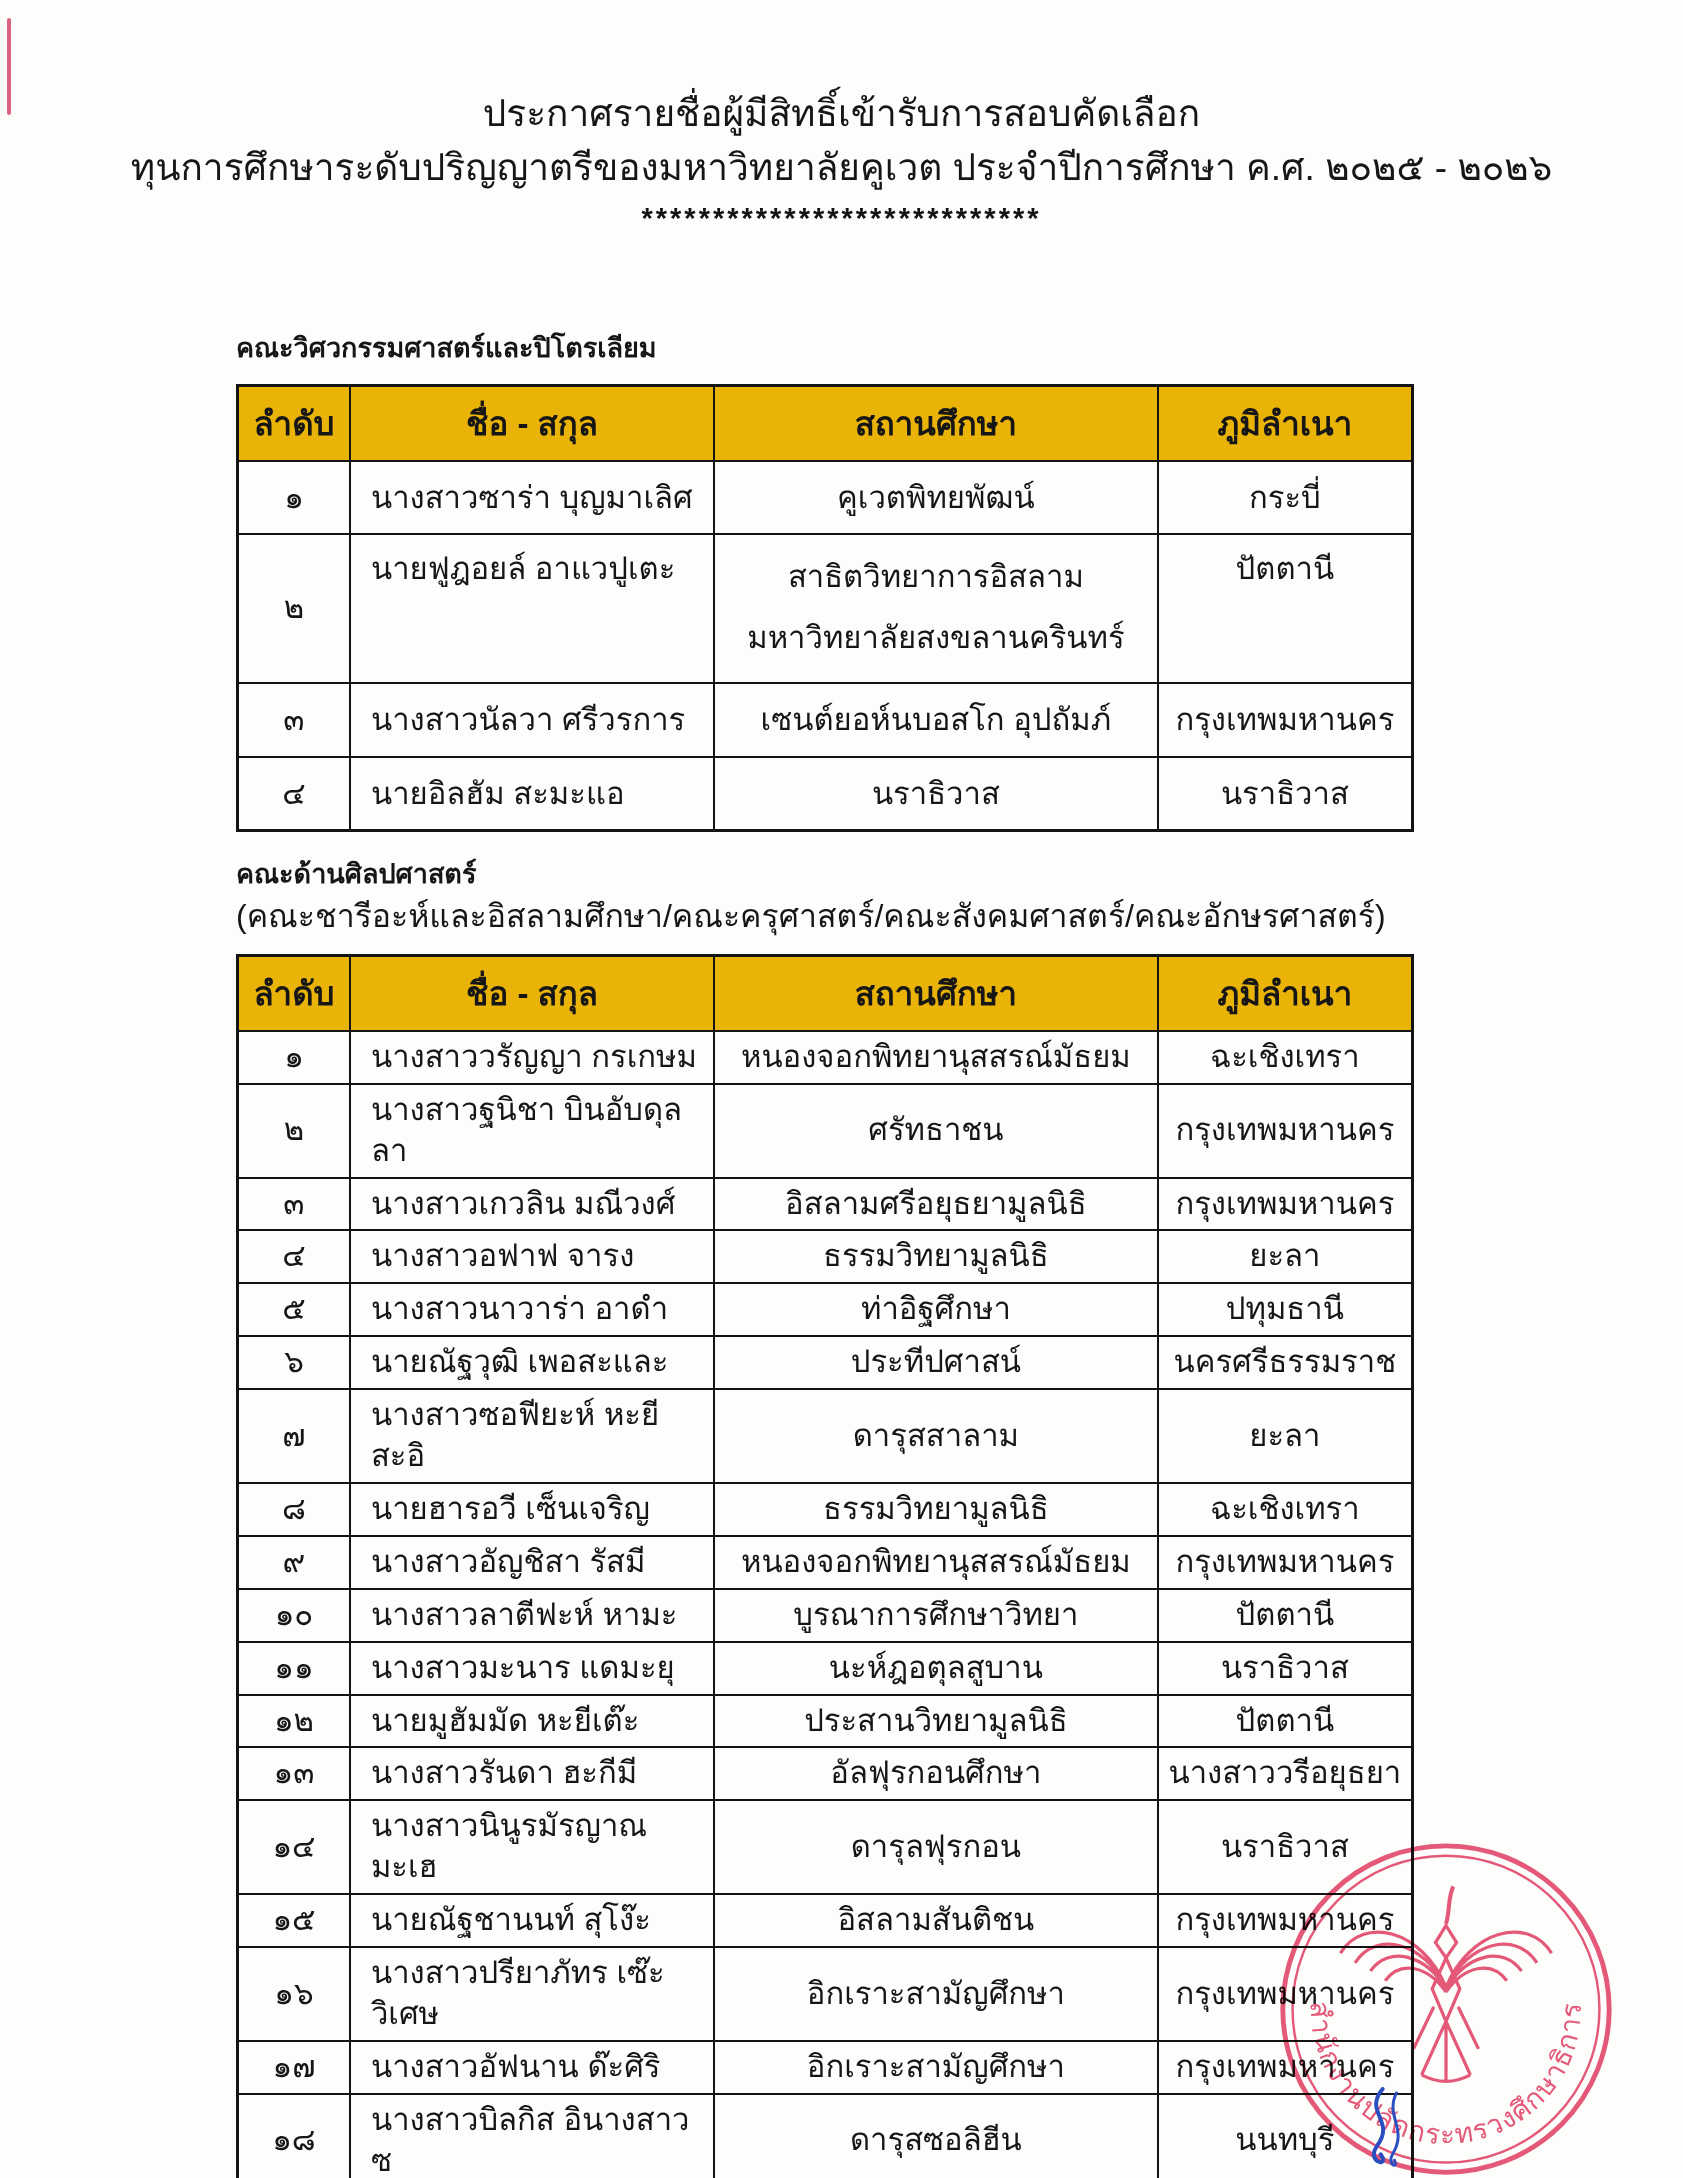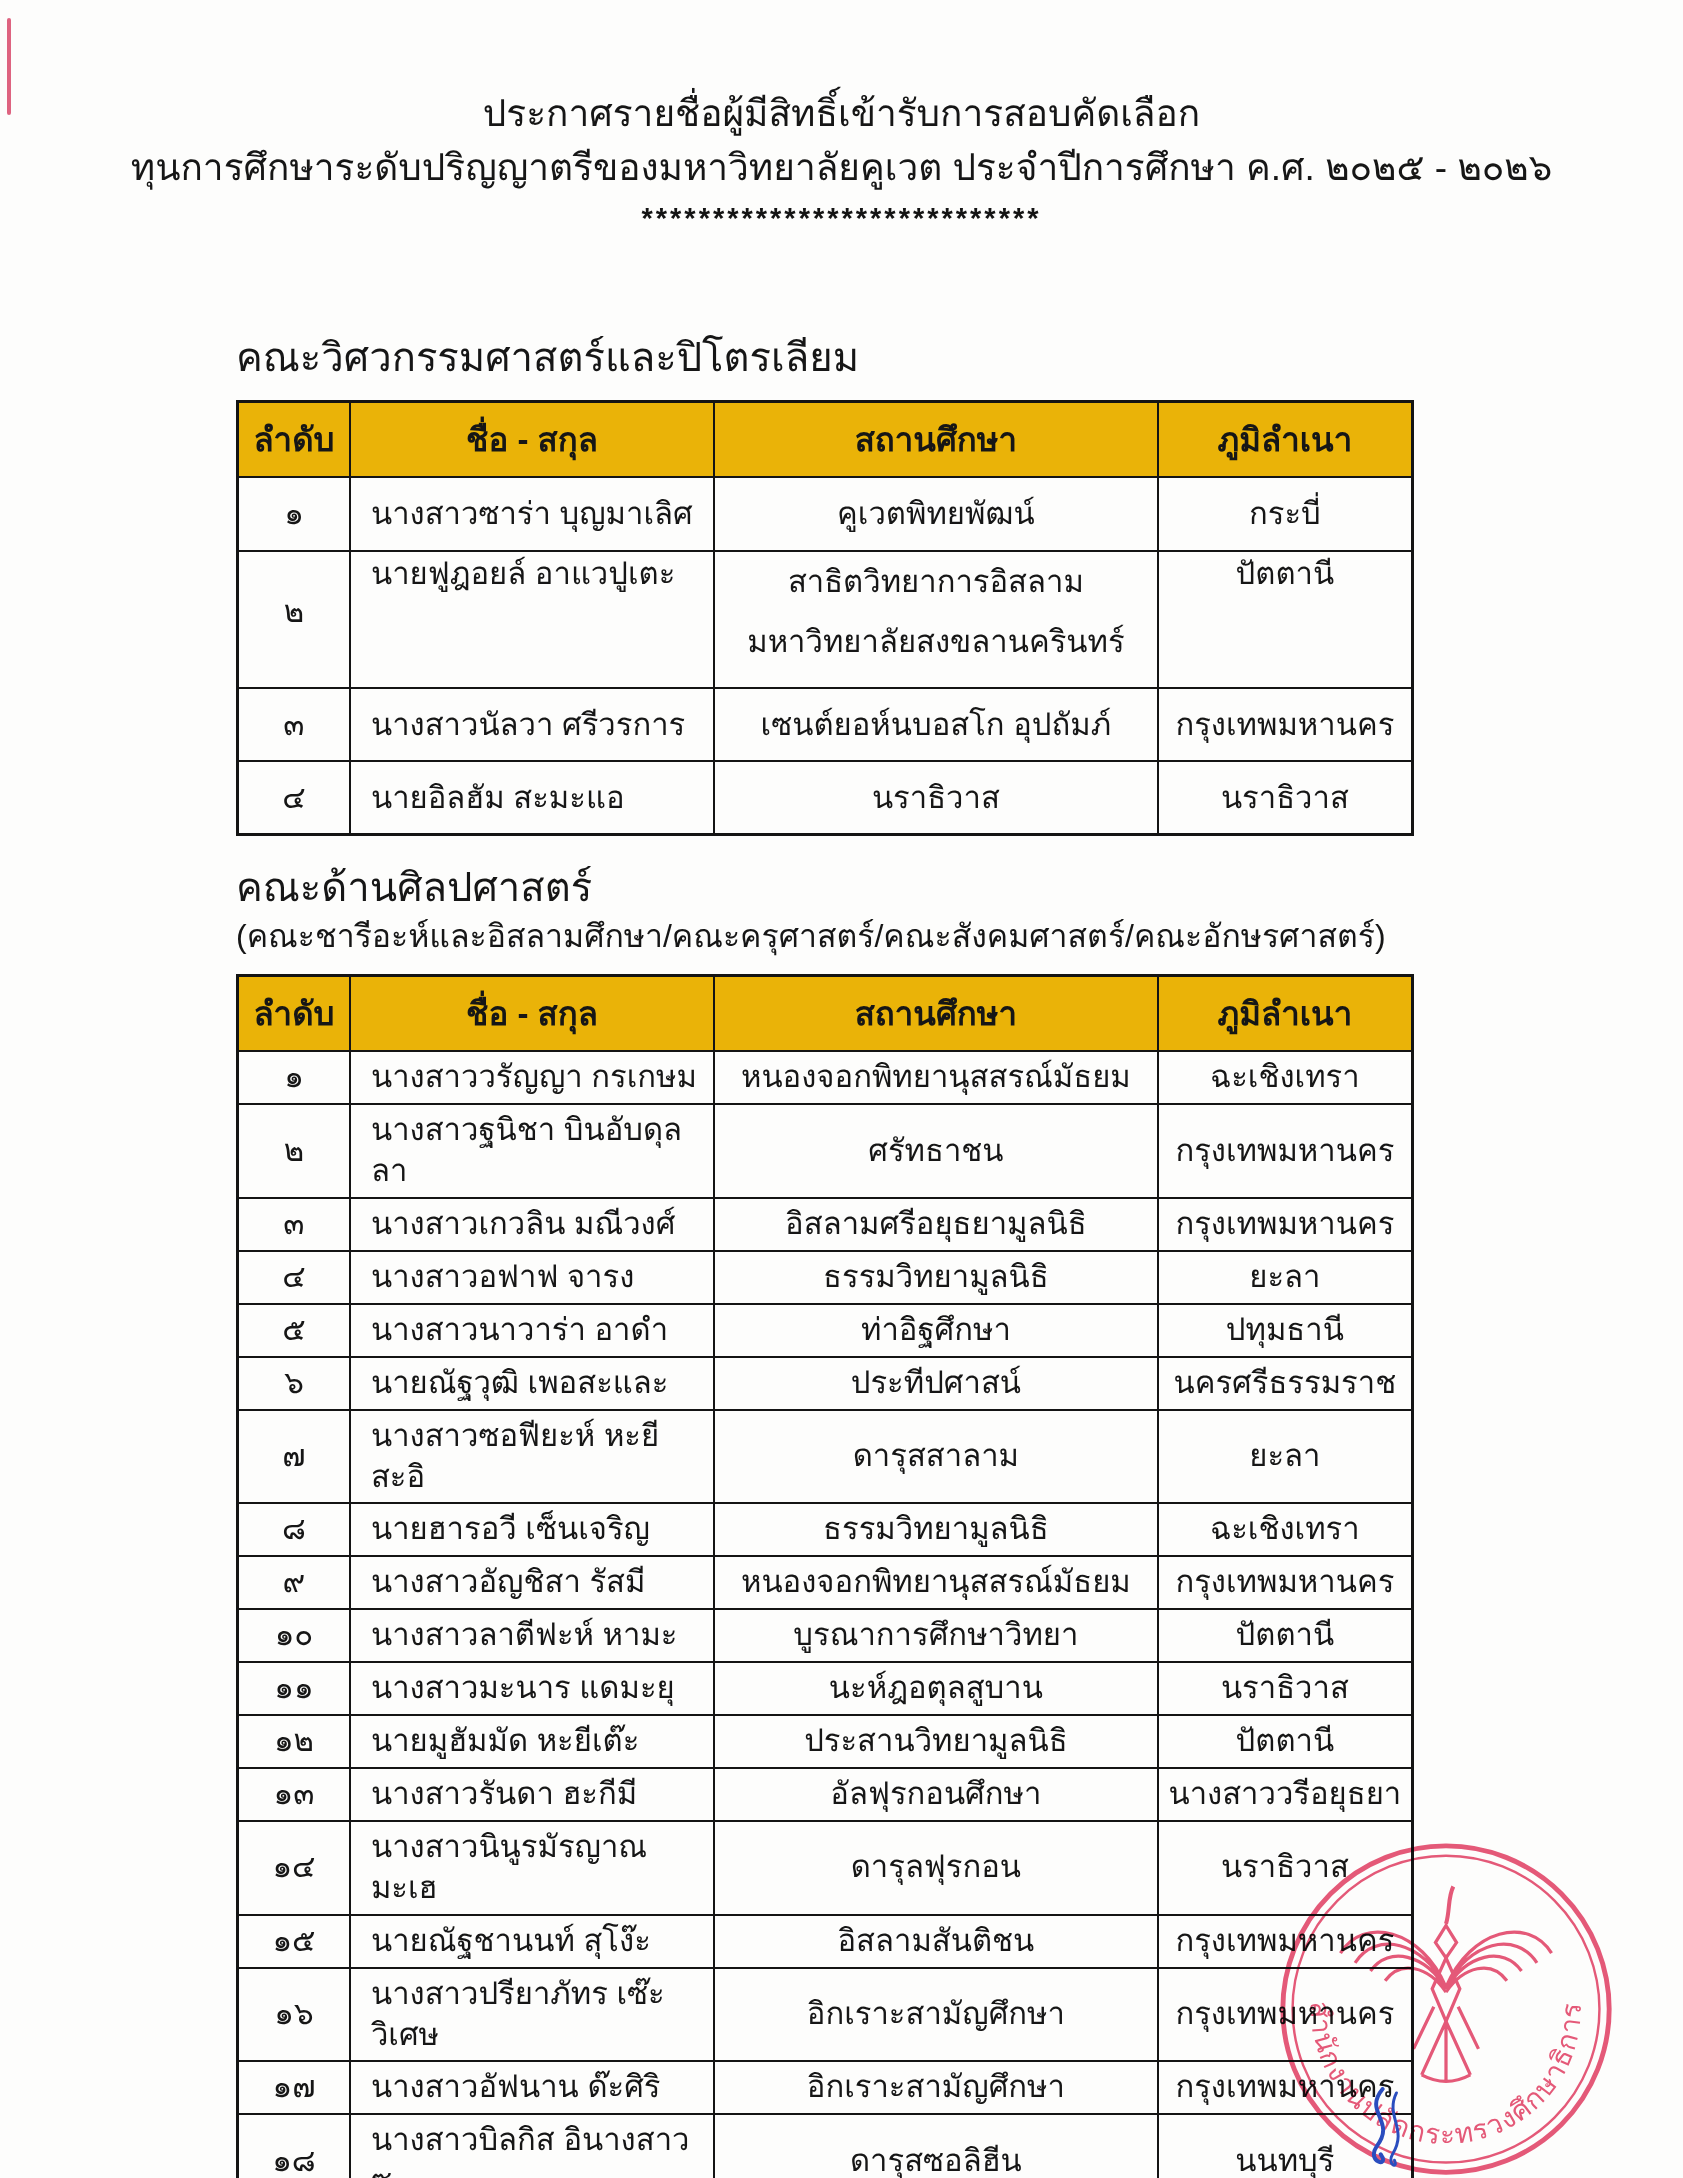--- a/index.html
+++ b/index.html
@@ -17,39 +17,39 @@
     position:absolute;left:7px;top:18px;width:4px;height:97px;
     background:#d8486a;opacity:.85;border-radius:2px;
   }
   .doc-header{padding-top:91px;text-align:center;}
   .title-line{font-size:37px;font-weight:400;line-height:1.22;}
   .title-line.second{margin-top:9px;}
   .stars{font-size:29px;font-weight:700;letter-spacing:3px;margin-top:12px;color:#141414;}
   .content{width:1178px;margin-left:236px;}
   .faculty-section.first{margin-top:97px;}
   .faculty-section.second{margin-top:26px;}
-  .sec-heading{font-size:40px;font-weight:400;line-height:1.25;}
+  .sec-heading{font-size:27px;font-weight:700;line-height:1.25;}
   .sec-sub{font-size:32px;font-weight:400;line-height:1.25;margin-top:4px;}
   table.candidates{
     width:100%;border-collapse:collapse;margin-top:18px;
     border:3px solid #141414;table-layout:fixed;
   }
   table.candidates th,table.candidates td{border:2px solid #141414;}
   table.candidates th{
     background:#eab308;font-size:33px;font-weight:700;
     padding:10px 6px;text-align:center;
   }
   .col-0{width:8.8%;text-align:center;}
   .col-1{width:31.3%;text-align:left;}
   td.col-1{padding-left:20px !important;}
   .col-2{width:38.4%;text-align:center;white-space:pre-line;}
   .col-3{width:21.5%;text-align:center;}
   table.t1 td{font-size:31px;padding:14px 8px;line-height:1.4;vertical-align:middle;}
   table.t2 td{font-size:31px;padding:5px 8px;line-height:1.32;vertical-align:middle;}
-  tr.tall td{vertical-align:top;padding-top:0;}
+  tr.tall td{vertical-align:top;padding-top:12px;}
   tr.tall td.col-0{vertical-align:middle;}
   tr.tall td.col-2{line-height:1.95;}
   .ink{stroke:#2a4dbf;fill:none;stroke-linecap:round;}
   .stamp-wrap{
     position:absolute;left:1236px;top:1837px;width:420px;height:341px;
     z-index:2;opacity:.86;mix-blend-mode:multiply;pointer-events:none;
   }
   .sig-wrap{position:absolute;left:1339px;top:2087px;width:109px;height:91px;z-index:4;}
 </style>
 </head>

